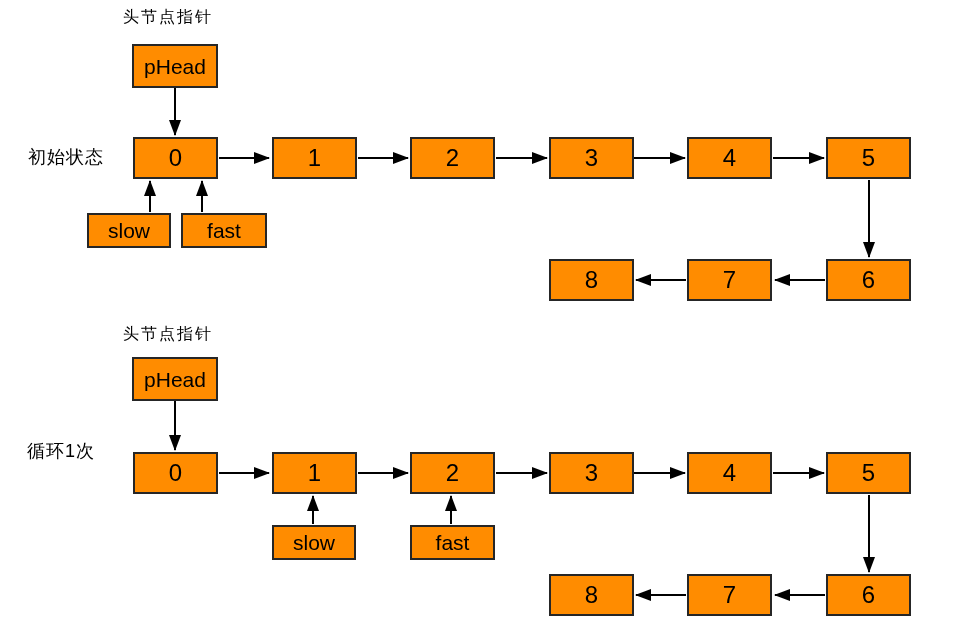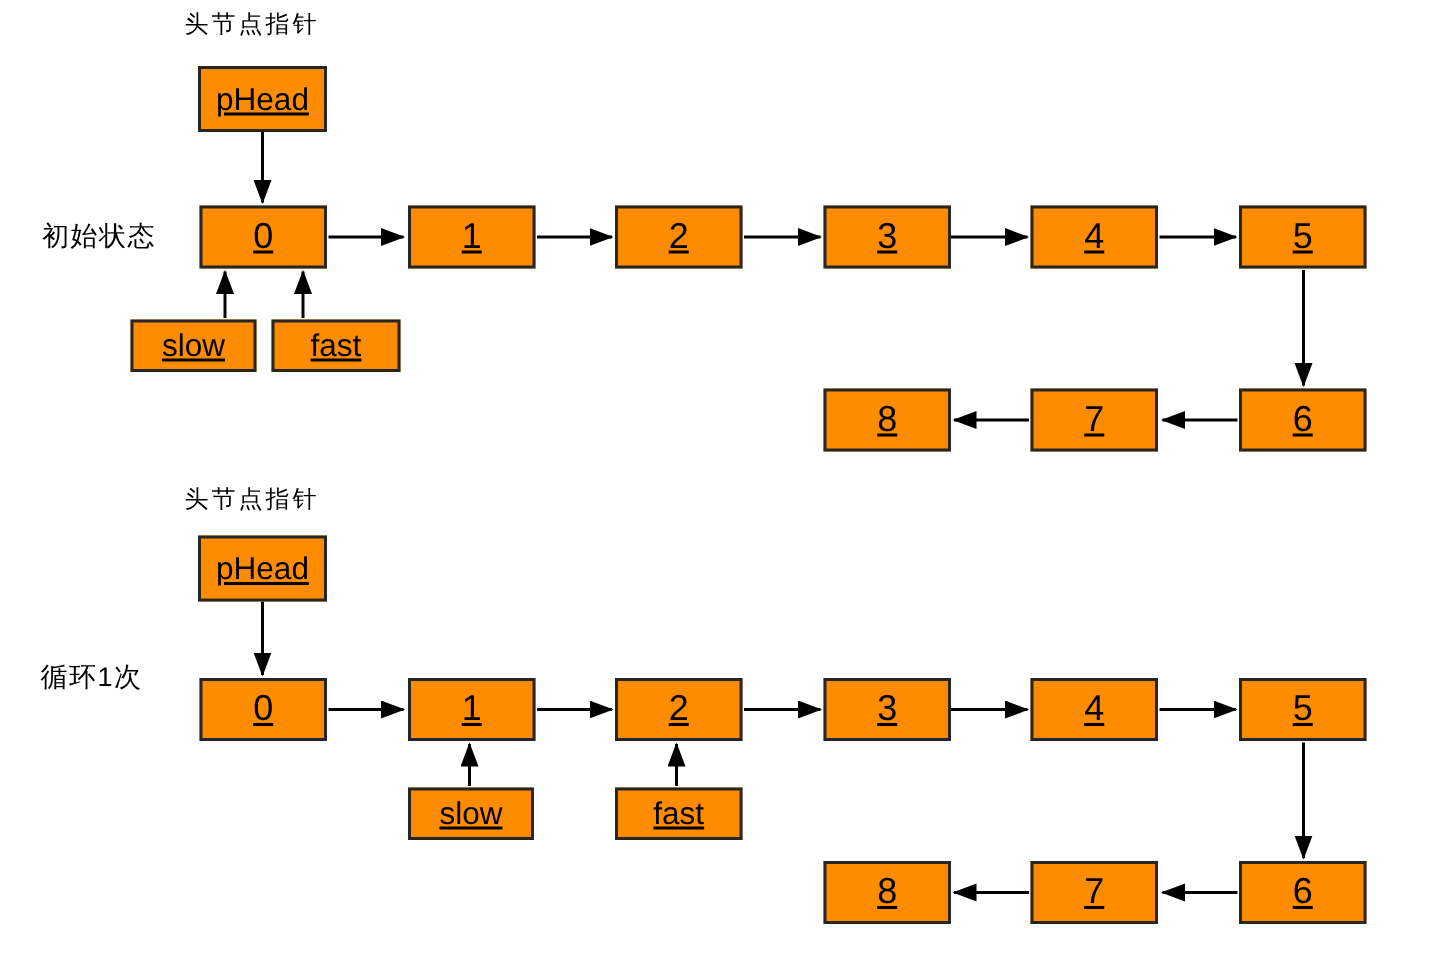--- a/index.html
+++ b/index.html
@@ -37,21 +37,20 @@
     position:absolute;
     box-sizing:border-box;
     background:var(--node-fill);
     border:2px solid var(--node-border);
     display:flex;
     align-items:center;
     justify-content:center;
     font-size:24px;
     line-height:1;
     color:var(--text);
-    text-decoration:underline;
   }
   .box.small{font-size:21px;}
   .label{
     position:absolute;
     white-space:nowrap;
     line-height:1.1;
   }
   .label.pointer{font-size:16px;letter-spacing:2px;}
   .label.state{font-size:18px;letter-spacing:1px;text-align:right;}
 </style>

